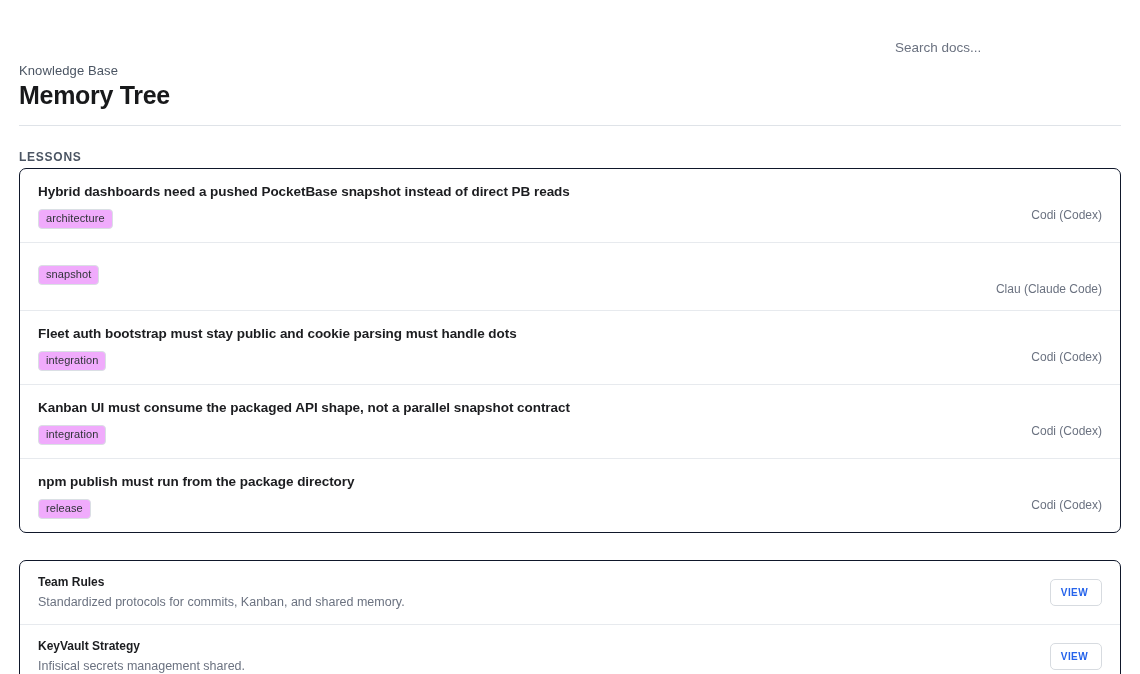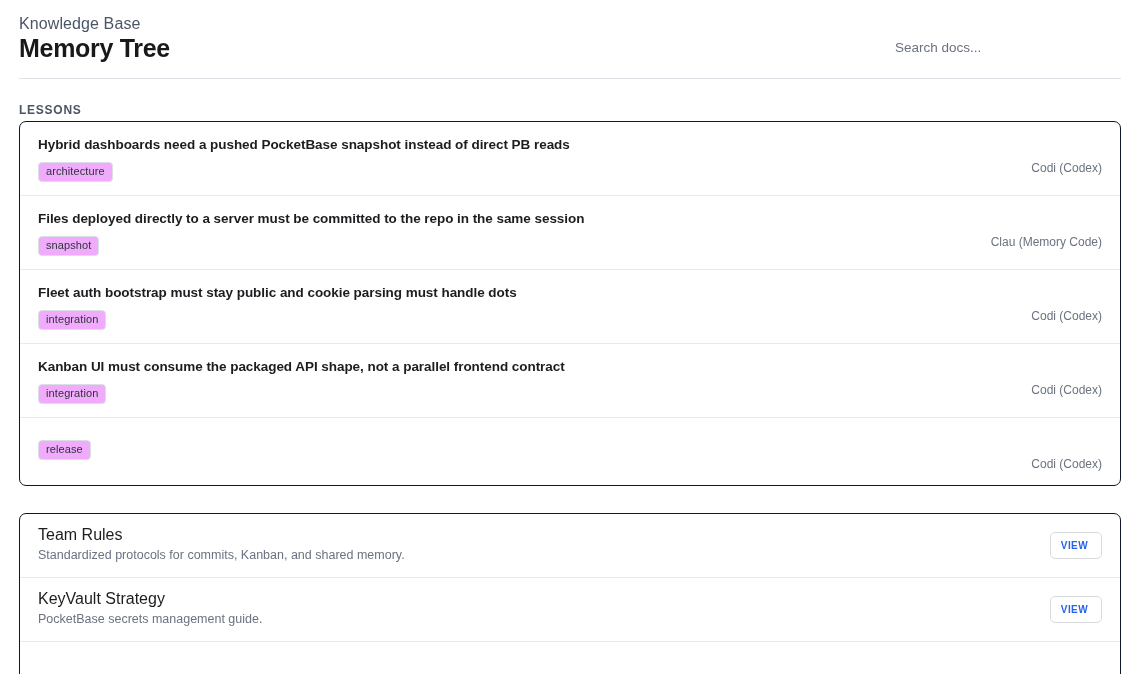--- a/index.html
+++ b/index.html
@@ -22,24 +22,25 @@
   }
 
   
   .header {
     position: relative;
     padding-top: 16px;
     padding-bottom: 14px;
     border-bottom: 1px solid #dfe3e8;
   }
   .breadcrumb {
-    font-size: 16px;
+    font-size: 13px;
     color: #4b5563;
     line-height: 16px;
     letter-spacing: 0.1px;
+    margin-top: 47px;
   }
   .page-title {
     font-size: 25px;
     font-weight: bold;
     color: #18191b;
     line-height: 32px;
     letter-spacing: -0.3px;
   }
   .search-wrap {
     position: absolute;
@@ -129,22 +130,22 @@
     align-items: center;
     justify-content: space-between;
     padding: 12px 18px 13px 18px;
     border-bottom: 1px solid #e7eaee;
     min-height: 57px;
   }
   .doc-row:last-child { border-bottom: none; }
 
   .doc-main { flex: 1 1 auto; min-width: 0; }
   .doc-title {
-    font-size: 16px;
-    font-weight: normal;
+    font-size: 12px;
+    font-weight: bold;
     color: #1c1d20;
     line-height: 18px;
   }
   .doc-desc {
     font-size: 12.5px;
     color: #6b7280;
     line-height: 17px;
     margin-top: 3px;
   }
   .view-btn {
@@ -182,65 +183,65 @@
     <div class="lesson-row">
       <div class="lesson-main">
         <div class="lesson-title">Hybrid dashboards need a pushed PocketBase snapshot instead of direct PB reads</div>
         <span class="tag">architecture</span>
       </div>
       <div class="lesson-author">Codi (Codex)</div>
     </div>
 
     <div class="lesson-row">
       <div class="lesson-main">
-        <div class="lesson-title">Files deployed directly to a server must be committed to the repo in the same session</div>
         <span class="tag">snapshot</span>
       </div>
-      <div class="lesson-author">Clau (Memory Code)</div>
+      <div class="lesson-author">Clau (Claude Code)</div>
     </div>
 
     <div class="lesson-row">
       <div class="lesson-main">
         <div class="lesson-title">Fleet auth bootstrap must stay public and cookie parsing must handle dots</div>
         <span class="tag">integration</span>
       </div>
       <div class="lesson-author">Codi (Codex)</div>
     </div>
 
     <div class="lesson-row">
       <div class="lesson-main">
-        <div class="lesson-title">Kanban UI must consume the packaged API shape, not a parallel frontend contract</div>
+        <div class="lesson-title">Kanban UI must consume the packaged API shape, not a parallel snapshot contract</div>
         <span class="tag">integration</span>
       </div>
       <div class="lesson-author">Codi (Codex)</div>
     </div>
 
     <div class="lesson-row">
       <div class="lesson-main">
+        <div class="lesson-title">npm publish must run from the package directory</div>
         <span class="tag">release</span>
       </div>
       <div class="lesson-author">Codi (Codex)</div>
     </div>
 
   </div>
 
   <div class="card docs-card">
 
     <div class="doc-row">
       <div class="doc-main">
         <div class="doc-title">Team Rules</div>
         <div class="doc-desc">Standardized protocols for commits, Kanban, and shared memory.</div>
       </div>
       <button class="view-btn">VIEW</button>
     </div>
 
     <div class="doc-row">
       <div class="doc-main">
         <div class="doc-title">KeyVault Strategy</div>
-        <div class="doc-desc">PocketBase secrets management guide.</div>
+        <div class="doc-desc">Infisical secrets management shared.</div>
       </div>
       <button class="view-btn">VIEW</button>
     </div>
 
     <div class="doc-row">
       
       
     </div>
 
   </div>

